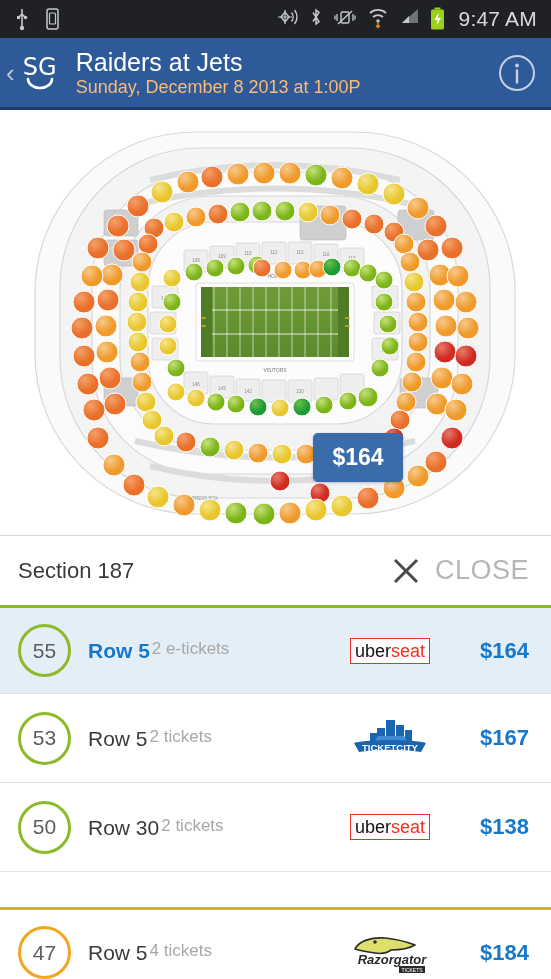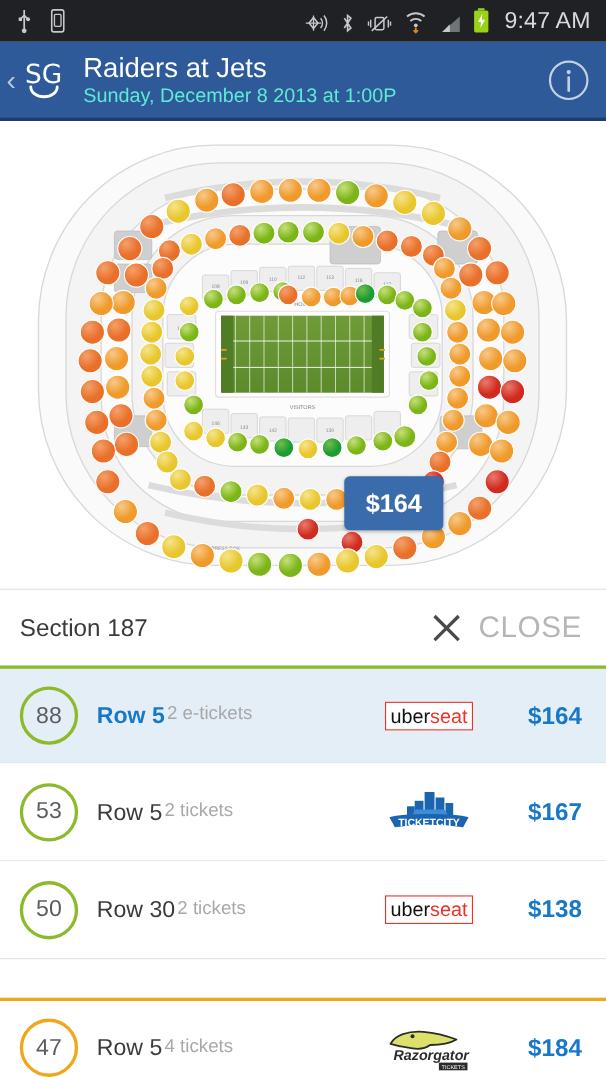--- a/index.html
+++ b/index.html
@@ -12,21 +12,21 @@
 
   
   #status-bar {
     height: 38px; width: 551px;
     background: #1f2124;
     display: flex; align-items: center;
     padding: 0 14px;
     position: relative;
   }
   .sb-left { display: flex; align-items: center; gap: 16px; }
-  .sb-right { margin-left: auto; display: flex; align-items: flex-end; gap: 11px; }
+  .sb-right { margin-left: auto; display: flex; align-items: flex-start; gap: 11px; }
   .sb-icon { color: #c6c8ca; display: block; }
   #status-clock {
     color: #d8dadc; font-size: 21px; letter-spacing: 0.2px;
     margin-left: 3px;
   }
 
   
   #app-header {
     height: 72px; width: 551px;
     background: #2f5a99;
@@ -37,21 +37,21 @@
   }
   #back-chevron { color: #b9c7da; font-size: 26px; line-height: 1; margin-right: 1px; }
   #brand-logo { width: 48px; height: 44px; position: relative; flex: 0 0 auto; }
   #brand-logo .sg-text {
     position: absolute; top: 2px; left: 0; width: 48px;
     text-align: center; color: #fff; font-size: 24px;
     font-family: "DejaVu Sans", sans-serif; letter-spacing: 0px;
   }
   #header-texts { margin-left: 12px; display: flex; flex-direction: column; justify-content: center; }
   #event-title { color: #ffffff; font-size: 25px; line-height: 28px; font-weight: 400; }
-  #event-subtitle { color: #5eead4; font-size: 18px; line-height: 22px; font-weight: 400; }
+  #event-subtitle { color: #fdba74; font-size: 18px; line-height: 22px; font-weight: 400; }
   #info-button { margin-left: auto; width: 40px; height: 40px; }
 
   
   #map-area {
     width: 551px; height: 425px;
     background: #ffffff;
     position: relative; overflow: hidden;
   }
   #map-svg { position: absolute; top: 0; left: 0; }
   #price-tooltip {
@@ -473,21 +473,21 @@
       <path d="M5 5L27 27M27 5L5 27" stroke="#4a4a4a" stroke-width="3" stroke-linecap="butt"></path>
     </svg>
     <span id="close-label">CLOSE</span>
   </div>
 </div>
 
 <div id="listings">
 
   <div class="listing-row selected top-green">
     <div class="score-badge">
-      <span>88</span>
+      <span>55</span>
     </div>
     <div class="row-info">
       <div class="row-name">Row 5</div>
       <div class="row-qty">2 e-tickets</div>
     </div>
     <div class="vendor-logo">
       <div class="uberseat-box">
         <span class="u-dark">uber</span><span class="u-red">seat</span>
       </div>
     </div>

